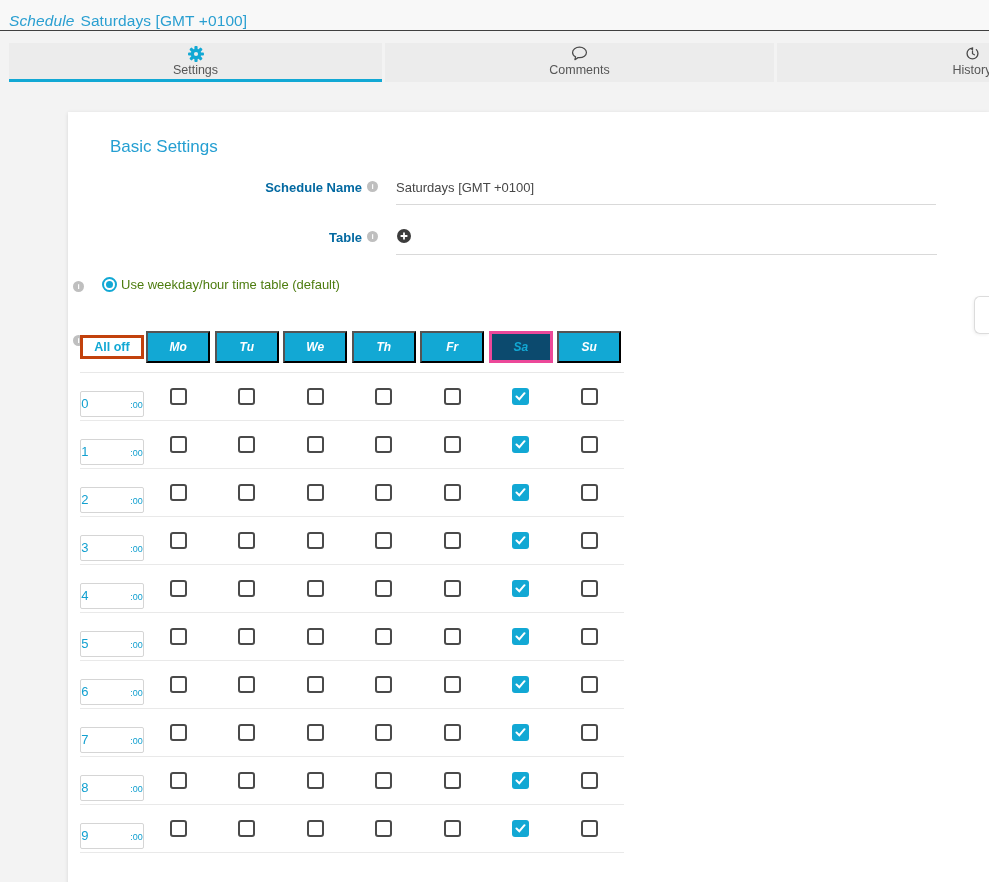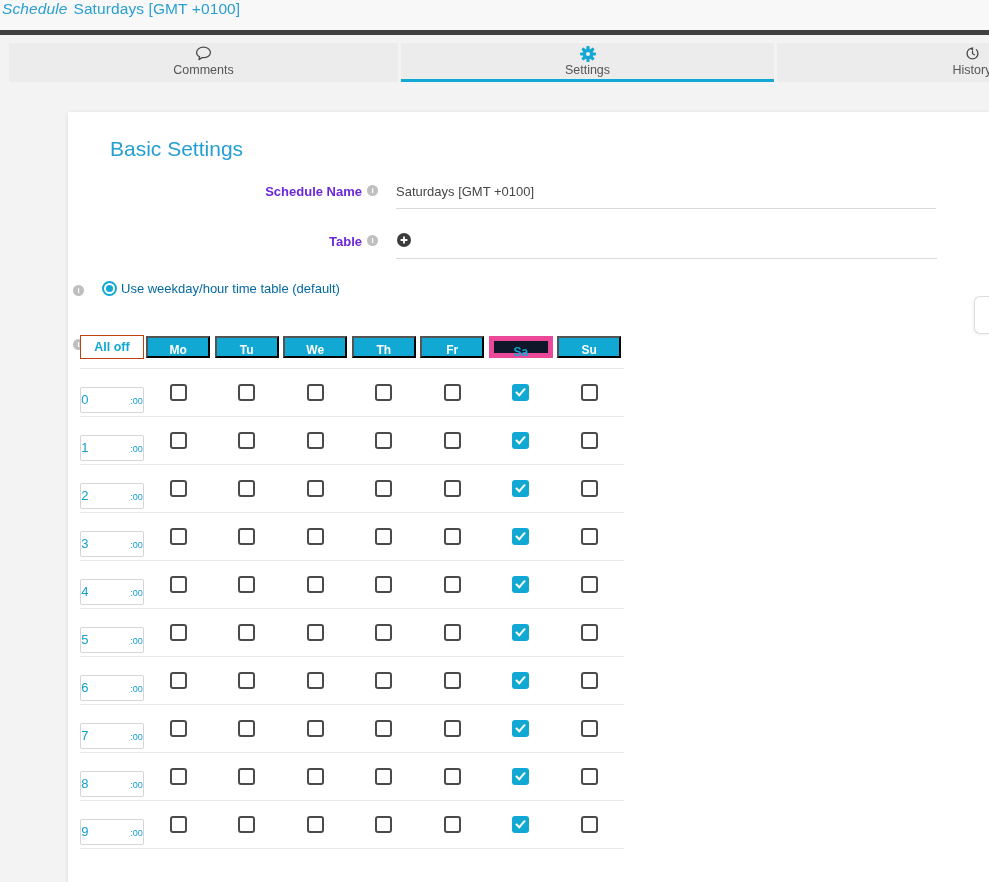--- a/index.html
+++ b/index.html
@@ -7,23 +7,23 @@
     width: 989px; height: 882px;
     overflow: hidden;
     background: #f3f3f3;
     font-family: "Liberation Sans", sans-serif;
     position: relative;
   }
   
   .title-bar {
     height: 30px;
     background: #f8f8f8;
-    border-bottom: 5px solid #404040;
-    display: flex; align-items: flex-start;
-    padding-left: 2px;
+    border-bottom: 1px solid #404040;
+    display: flex; align-items: flex-end;
+    padding-left: 9px;
   }
   .title-bar h1 {
     margin: 0; font-size: 15.5px; font-weight: normal;
     color: #2a9fd1; letter-spacing: .1px;
   }
   .title-prefix { font-style: italic; margin-right: 6px; }
   
   .tab-bar {
     position: absolute; top: 43px; left: 0;
     width: 989px; height: 39px;
@@ -47,28 +47,28 @@
   .tab .icon { height: 16px; display: flex; align-items: center; }
   
   .card {
     position: absolute; left: 68px; top: 112px;
     width: 921px; height: 1000px;
     background: #ffffff;
     box-shadow: 0 1px 4px rgba(0,0,0,.12);
   }
   .section-heading {
     margin: 25px 0 0 42px;
-    font-size: 21px; font-weight: normal;
+    font-size: 17px; font-weight: normal;
     color: #259fd2;
   }
   .form { margin-top: 20px; }
   .form-row { display: flex; align-items: flex-start; margin-bottom: 22px; }
   .label-cell {
     width: 294px; text-align: right;
-    font-size: 13px; font-weight: bold; color: #6d28d9;
+    font-size: 13px; font-weight: bold; color: #0369a1;
     padding-top: 3px; line-height: 15px;
     flex: none;
   }
   .info {
     width: 11px; height: 11px; border-radius: 50%;
     background: #bfbfbf; color: #fff;
     font-size: 8px; font-weight: bold; font-style: normal;
     display: inline-flex; align-items: center; justify-content: center;
     margin-left: 5px; margin-top: 4px; flex: none;
     cursor: pointer;
@@ -96,45 +96,45 @@
     width: 15px; height: 15px; border-radius: 50%;
     border: 2px solid #4e4e4e; box-sizing: border-box;
     display: inline-flex; align-items: center; justify-content: center;
     flex: none;
   }
   .radio-option.selected .radio-circle { border-color: #12a8d4; }
   .radio-option.selected .radio-circle::after {
     content: ""; width: 7px; height: 7px; border-radius: 50%;
     background: #12a8d4;
   }
-  .radio-label { font-size: 13px; color: #0369a1; margin-left: 4px; }
+  .radio-label { font-size: 13px; color: #4d7c0f; margin-left: 4px; }
   
   .time-table { margin-left: -4px; }
   .tt-grid {
     display: grid;
     grid-template-columns: 64px repeat(7, 68.5px);
     align-items: center;
   }
   .tt-header { padding-bottom: 9px; border-bottom: 1px solid #e8e8e8; }
   .all-off-btn {
     width: 64px; height: 24px; box-sizing: border-box;
-    background: #fff; border: 1px solid #c2410c;
+    background: #fff; border: 3px solid #c2410c;
     color: #12a8d4; font-size: 12.5px; font-weight: bold;
     font-family: "Liberation Sans", sans-serif;
     cursor: pointer; justify-self: start;
   }
   .day-btn {
-    width: 64px; height: 22px; line-height: 22px; box-sizing: border-box;
+    width: 64px; height: 32px; line-height: 22px; box-sizing: border-box;
     background: #12a8d4; color: #fff;
     font-size: 12px; font-weight: bold; text-align: center;
-    justify-self: center; cursor: pointer;
+    justify-self: center; cursor: pointer; font-style: italic;
   }
   .day-btn.toggled {
-    background: #0f172a; color: #12a8d4;
-    border: 5px solid #ec4899; line-height: 20px;
+    background: #0c4a6e; color: #12a8d4;
+    border: 3px solid #ec4899; line-height: 20px;
   }
   .tt-row { height: 47px; border-bottom: 1px solid #e9e9e9; }
   .hour-btn {
     width: 64px; height: 26px; box-sizing: border-box;
     background: #fff; border: 1px solid #d5d5d5; border-radius: 2px;
     color: #12a0d0; justify-self: start;
     display: flex; align-items: baseline; justify-content: center;
     padding-top: 4px; position: relative; top: 7px;
     cursor: pointer;
   }
@@ -161,45 +161,45 @@
 </head>
 <body>
 
 <header class="title-bar">
   <h1>
     <span class="title-prefix">Schedule</span><span>Saturdays [GMT +0100]</span>
   </h1>
 </header>
 
 <nav class="tab-bar">
-  <div class="tab tab-comments">
-    <span class="icon">
-      <svg width="17" height="15" viewBox="0 0 18 16">
-        <path d="M9 1.3C4.9 1.3 1.6 3.7 1.6 6.8c0 1.9 1.3 3.6 3.2 4.6l-.7 3.2 3.3-2.2c.5.1 1 .1 1.6.1 4.1 0 7.4-2.5 7.4-5.7S13.1 1.3 9 1.3z" fill="none" stroke="#4a4a4a" stroke-width="1.3" stroke-linejoin="round"></path>
-      </svg>
-    </span>
-    <span class="tab-label">Comments</span>
-  </div>
   <div class="tab tab-settings active">
     <span class="icon">
       <svg width="16" height="16" viewBox="0 0 16 16">
         <g fill="#12a8d4">
           <g transform="translate(8,8)">
             <rect x="-1.6" y="-8" width="3.2" height="16" rx="1"></rect>
             <rect x="-1.6" y="-8" width="3.2" height="16" rx="1" transform="rotate(45)"></rect>
             <rect x="-1.6" y="-8" width="3.2" height="16" rx="1" transform="rotate(90)"></rect>
             <rect x="-1.6" y="-8" width="3.2" height="16" rx="1" transform="rotate(135)"></rect>
             <circle r="5.2"></circle>
           </g>
         </g>
         <circle cx="8" cy="8" r="2.1" fill="#ececec"></circle>
       </svg>
     </span>
     <span class="tab-label">Settings</span>
   </div>
+  <div class="tab tab-comments">
+    <span class="icon">
+      <svg width="17" height="15" viewBox="0 0 18 16">
+        <path d="M9 1.3C4.9 1.3 1.6 3.7 1.6 6.8c0 1.9 1.3 3.6 3.2 4.6l-.7 3.2 3.3-2.2c.5.1 1 .1 1.6.1 4.1 0 7.4-2.5 7.4-5.7S13.1 1.3 9 1.3z" fill="none" stroke="#4a4a4a" stroke-width="1.3" stroke-linejoin="round"></path>
+      </svg>
+    </span>
+    <span class="tab-label">Comments</span>
+  </div>
   <div class="tab tab-history">
     <span class="icon">
       <svg width="15" height="15" viewBox="0 0 16 16">
         <path d="M8 2.2a5.8 5.8 0 1 0 5.8 5.8c0-1.6-.6-3-1.7-4.1" fill="none" stroke="#4a4a4a" stroke-width="1.4" stroke-linecap="round"></path>
         <path d="M4.9 2.9L8.7 1.2l-.1 3.7z" fill="#4a4a4a"></path>
         <path d="M8 5.3V8.2l2 1.2" fill="none" stroke="#4a4a4a" stroke-width="1.3" stroke-linecap="round"></path>
       </svg>
     </span>
     <span class="tab-label">History</span>
   </div>

